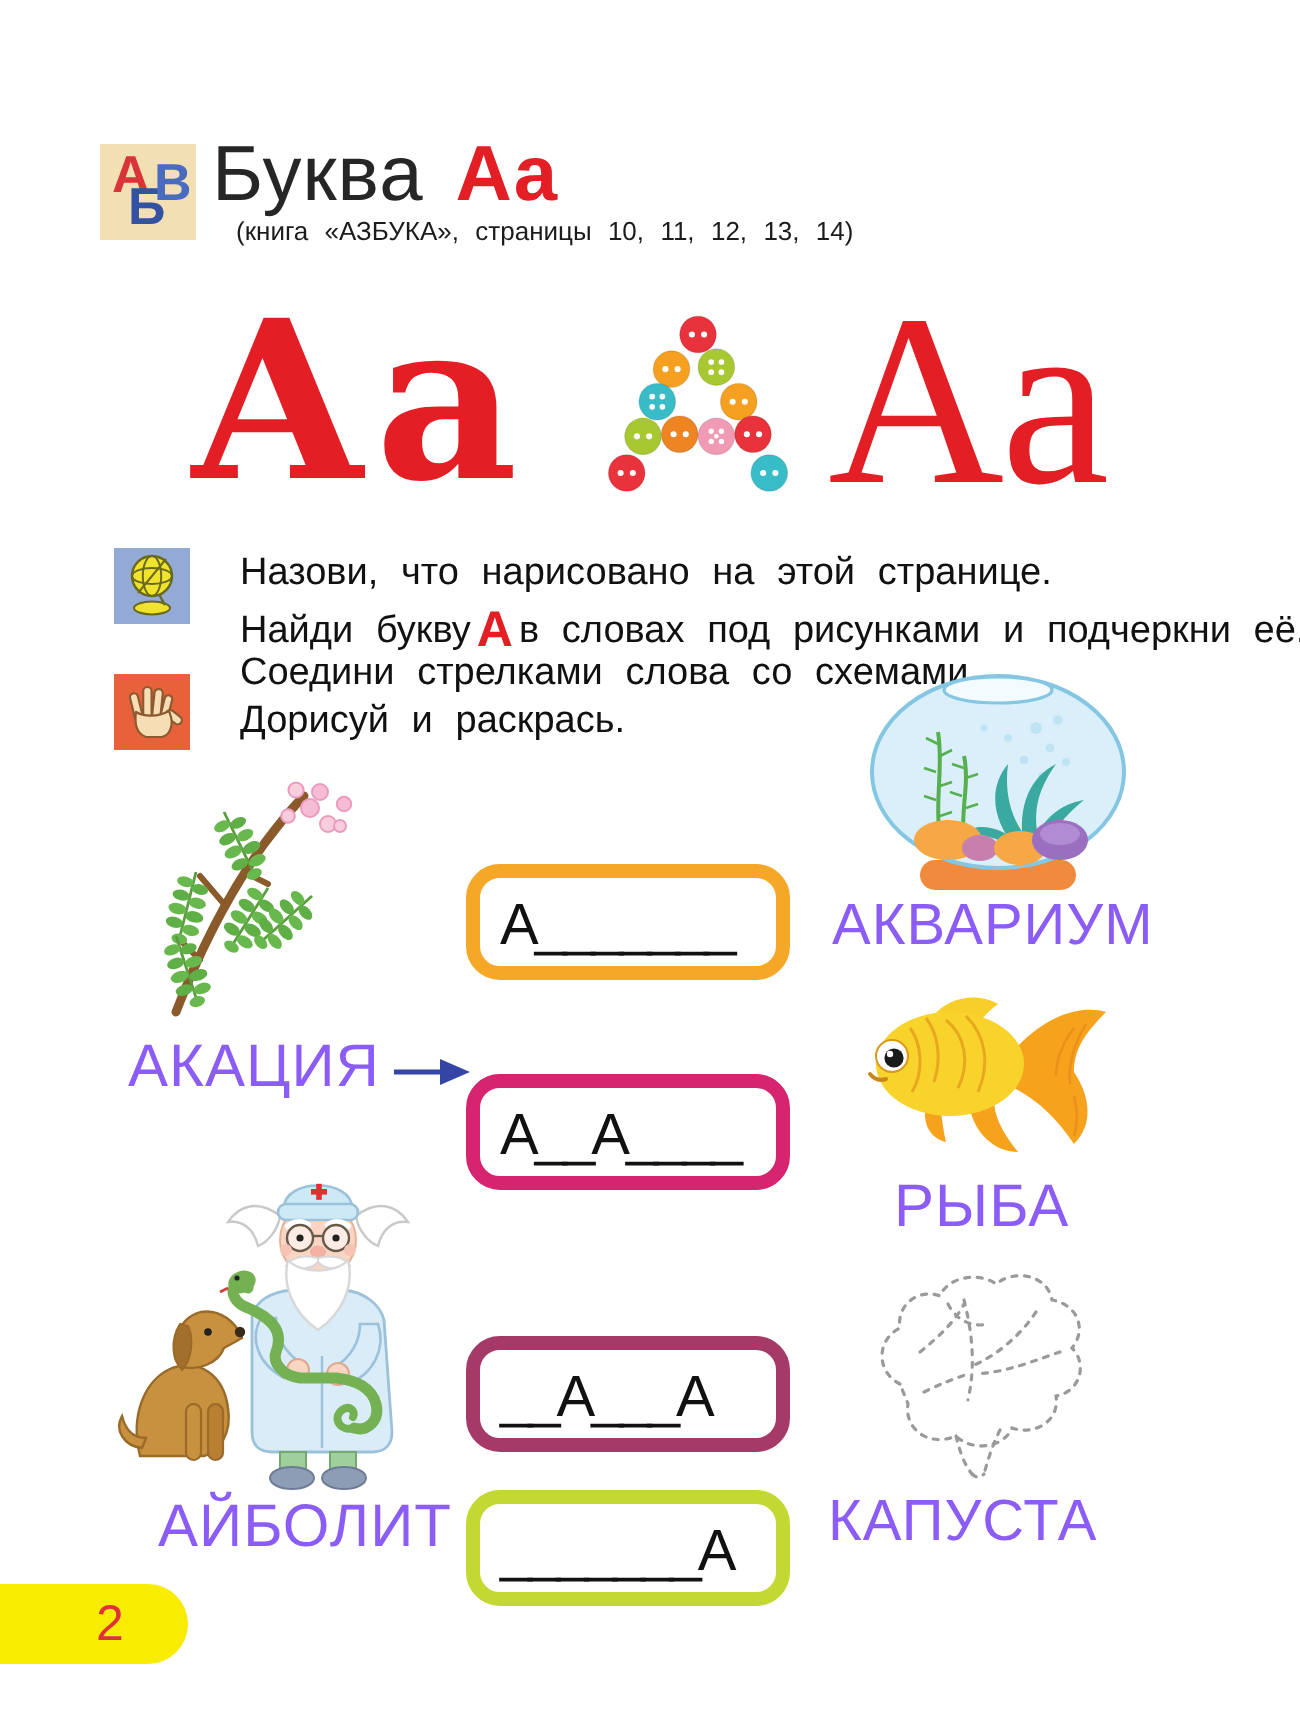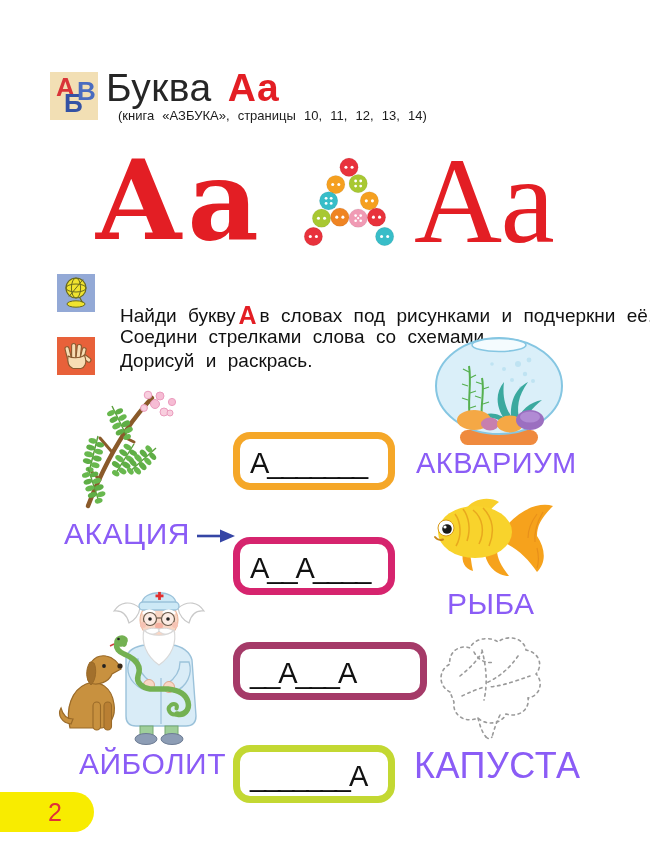--- a/index.html
+++ b/index.html
@@ -31,27 +31,27 @@
   .i1{top:276px;} .i2{top:301px;} .i3{top:326px;} .i4{top:350px;}
   .instr .red-letter{font-size:25px;font-weight:bold;color:#e31e24;margin:0 3px;vertical-align:-2px;}
 
   
   .pic{position:absolute;}
   .word{position:absolute;font-size:30px;color:#8b5cf6;letter-spacing:.5px;white-space:nowrap;}
   .w-acacia{left:64px;top:517px;}
   .w-aquarium{left:416px;top:447px;font-size:29px;}
   .w-fish{left:447px;top:587px;}
   .w-doctor{left:57px;top:747px;margin-left:22px;}
-  .w-cabbage{left:414px;top:745px;font-size:36px;}
+  .w-cabbage{left:414px;top:745px;font-size:29px;}
   .arrow-pos{position:absolute;left:197px;top:527px;}
 
   
   .schema-box{position:absolute;left:233px;width:148px;height:44px;border:7px solid #999;
               border-radius:17px;background:#fff;margin-top:24px;}
-  .sb1{top:408px;} .sb2{top:513px;} .sb3{top:618px;padding-left:32px;} .sb4{top:721px;}
+  .sb1{top:408px;} .sb2{top:513px;} .sb3{top:644px;} .sb4{top:721px;}
   .schema-box .pattern{position:absolute;left:10px;bottom:5px;font-size:29px;color:#111;
                        letter-spacing:-2px;line-height:1;white-space:nowrap;}
 
   
   .page-tab{position:absolute;left:0;top:792px;width:94px;height:40px;background:#f8ec00;
             border-radius:0 21px 21px 0;display:flex;align-items:center;justify-content:center;
             padding-left:16px;box-sizing:border-box;}
   .page-tab span{font-size:25px;color:#e03038;}
 </style>
 </head>
@@ -135,20 +135,21 @@
     <g fill="#f7ddb4" stroke="#8a5a30" stroke-width="1.1" stroke-linejoin="round">
       <rect x="9.2" y="9.5" width="4" height="14" rx="2" transform="rotate(-14 11.2 16.5)"></rect>
       <rect x="14.6" y="6.5" width="4.2" height="17" rx="2.1"></rect>
       <rect x="19.6" y="7.5" width="4.2" height="16" rx="2.1" transform="rotate(6 21.7 15.5)"></rect>
       <rect x="24.2" y="10.5" width="3.8" height="13" rx="1.9" transform="rotate(14 26.1 17)"></rect>
       <rect x="25.5" y="19.5" width="9" height="4.2" rx="2.1" transform="rotate(38 30 21.5)"></rect>
       <path d="M11,19 C10,26 12,30 16,31.5 L24,31.5 C28,30.5 29.5,26 28.5,21.5 L27.5,18.5 C22,21.5 15,21.5 11,19 Z"></path>
     </g>
   </svg>
 
+  <div class="instr i1">Назови, что нарисовано на этой странице.</div>
   <div class="instr i2">
     <span>Найди букву</span><span class="red-letter">А</span><span>в словах под рисунками и подчеркни её.</span>
   </div>
   <div class="instr i3">Соедини стрелками слова со схемами.</div>
   <div class="instr i4">Дорисуй и раскрась.</div>
 
   <svg class="pic" style="left:60px;top:388px;" width="140" height="126" viewBox="0 0 140 126">
     <defs>
       <g id="frond">
         <line x1="0" y1="0" x2="0" y2="34" stroke="#5a9e3c" stroke-width="1.4"></line>

